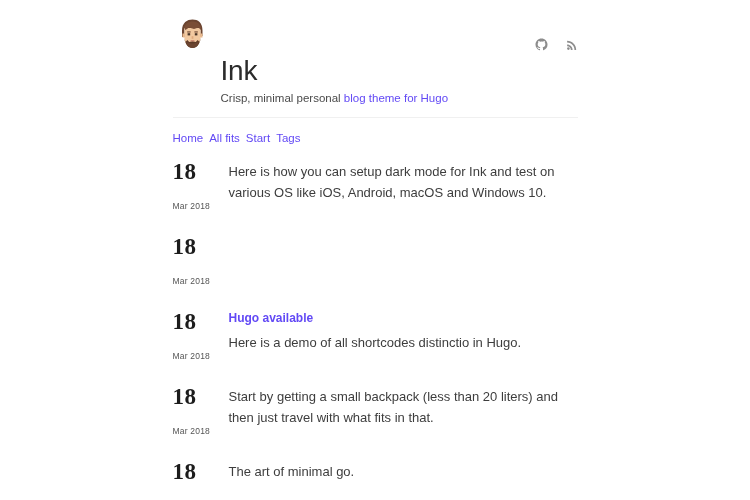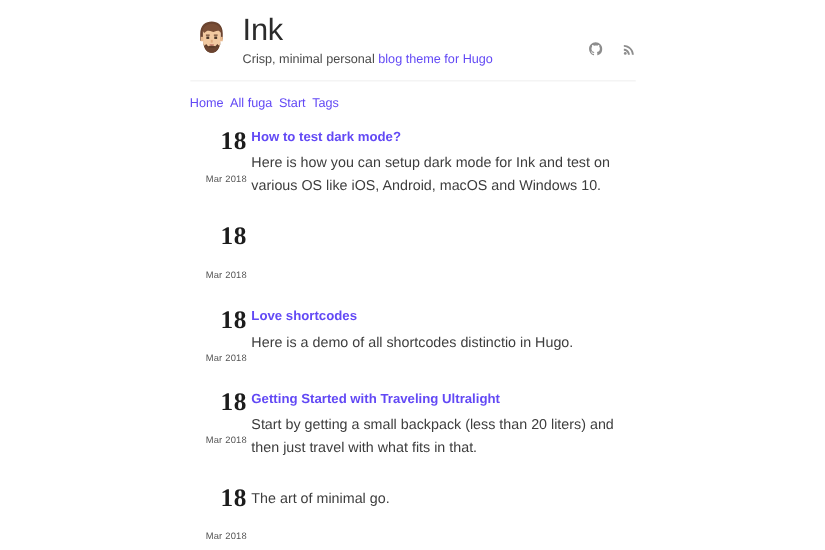--- a/index.html
+++ b/index.html
@@ -41,20 +41,21 @@
     flex: 0 0 38px;
     margin-top: 4px;
     margin-right: 10px;
     border-radius: 3px;
     overflow: hidden;
   }
   .avatar svg { display: block; }
   .header-text {
     flex: 1 1 auto;
     min-width: 0;
+    margin-top: 44px;
   }
   .site-title {
     font-size: 28px;
     font-weight: 300;
     line-height: 1.05;
     letter-spacing: -0.2px;
     color: #2b2b2b;
     margin: 0 0 6px 0;
   }
   .site-subtitle {
@@ -97,21 +98,21 @@
   
   .posts { padding-top: 2px; }
   .post {
     display: flex;
     align-items: flex-start;
     margin-bottom: 22px;
   }
   .post-date {
     flex: 0 0 52px;
     width: 52px;
-    text-align: right;
+    text-align: left;
     padding-top: 2px;
     margin-right: 4px;
   }
   .post-day {
     font-family: "Liberation Serif", "DejaVu Serif", serif;
     font-size: 23px;
     font-weight: 700;
     color: #1c1c1c;
     line-height: 1.05;
     letter-spacing: 0.5px;
@@ -202,63 +203,61 @@
             <circle cx="3.2" cy="12.8" r="1.7"></circle>
             <path d="M1.5 7.2v2.3c2.8 0 5 2.2 5 5h2.3c0-4.05-3.28-7.3-7.3-7.3z"></path>
             <path d="M1.5 2.4v2.3c5.45 0 9.8 4.4 9.8 9.8h2.3c0-6.7-5.4-12.1-12.1-12.1z"></path>
           </svg>
         </a>
       </div>
     </div>
 
     <div class="site-nav">
       <a href="#">Home</a>
-      <a href="#">All fuga</a>
+      <a href="#">All fits</a>
       <a href="#">Start</a>
       <a href="#">Tags</a>
     </div>
 
     <div class="posts">
 
       <div class="post">
         <div class="post-date">
           <div class="post-day">18</div>
           <div class="post-month">Mar 2018</div>
         </div>
         <div class="post-body">
-          <h2 class="post-title"><a href="#">How to test dark mode?</a></h2>
           <p class="post-excerpt">Here is how you can setup dark mode for Ink and test on various OS like iOS, Android, macOS and Windows 10.</p>
         </div>
       </div>
 
       <div class="post">
         <div class="post-date">
           <div class="post-day">18</div>
           <div class="post-month">Mar 2018</div>
         </div>
       </div>
 
       <div class="post">
         <div class="post-date">
           <div class="post-day">18</div>
           <div class="post-month">Mar 2018</div>
         </div>
         <div class="post-body">
-          <h2 class="post-title"><a href="#">Love shortcodes</a></h2>
+          <h2 class="post-title"><a href="#">Hugo available</a></h2>
           <p class="post-excerpt">Here is a demo of all shortcodes distinctio in Hugo.</p>
         </div>
       </div>
 
       <div class="post">
         <div class="post-date">
           <div class="post-day">18</div>
           <div class="post-month">Mar 2018</div>
         </div>
         <div class="post-body">
-          <h2 class="post-title"><a href="#">Getting Started with Traveling Ultralight</a></h2>
           <p class="post-excerpt">Start by getting a small backpack (less than 20 liters) and then just travel with what fits in that.</p>
         </div>
       </div>
 
       <div class="post">
         <div class="post-date">
           <div class="post-day">18</div>
           <div class="post-month">Mar 2018</div>
         </div>
         <div class="post-body">

